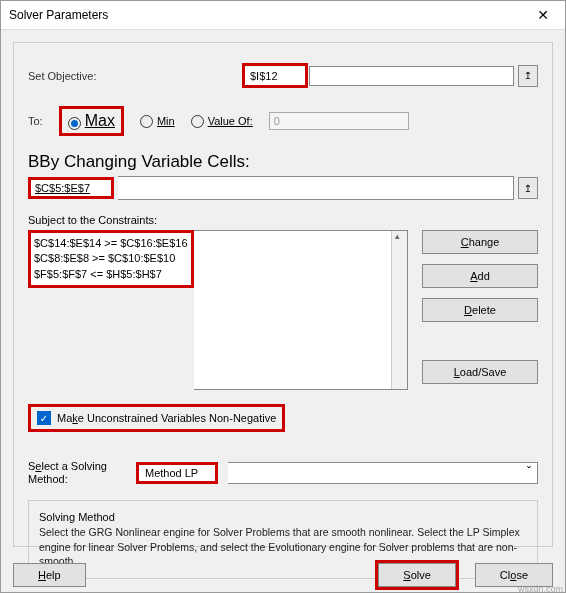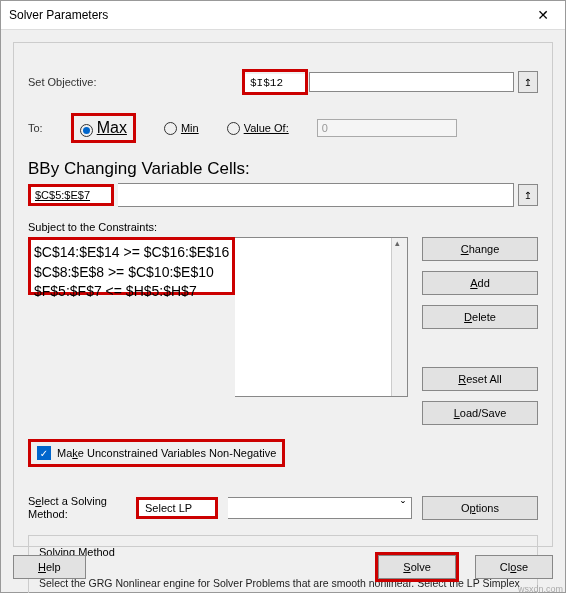--- a/index.html
+++ b/index.html
@@ -3,62 +3,62 @@
   <meta charset="utf-8">
   <style>
     * { box-sizing: border-box; margin: 0; padding: 0; font-family: 'Segoe UI', Tahoma, sans-serif; }
     body { background: #f0f0f0; display: flex; justify-content: center; padding: 0; }
     .dialog { width: 566px; height: 593px; background: #f0f0f0; border: 1px solid #999; position: relative; }
     .titlebar { display: flex; justify-content: space-between; align-items: center; padding: 6px 8px; background: #fff; border-bottom: 1px solid #ddd; }
     .titlebar-title { font-size: 12px; color: #000; }
     .titlebar-close { font-size: 14px; padding: 0 8px; cursor: pointer; }
     .inner-frame { margin: 12px; border: 1px solid #ccc; height: 505px; padding: 14px; position: relative; }
     .lbl { font-size: 11px; color: #333; }
-    .objective-row { display: flex; align-items: center; margin-bottom: 18px; margin-top: 12px; }
+    .objective-row { display: flex; align-items: center; margin-bottom: 18px; margin-top: 6px; }
     .objective-row .lbl { width: 214px; }
     .txt { border: 1px solid #888; background: #fff; font-size: 11px; padding: 3px 5px; }
     .objective-input-wrap { flex: 1; display: flex; align-items: center; gap: 4px; }
     .hl-inline { border: 3px solid #cc0000; display: inline-block; }
     .obj-field { width: 60px; }
     .obj-rest { flex:1; margin-left: -3px; }
     .picker-btn { width: 20px; height: 22px; border: 1px solid #888; background: #e8e8e8; display:flex; align-items:center; justify-content:center; font-size:10px; }
-    .to-row { display: flex; align-items: center; gap: 28px; margin-bottom: 16px; }
+    .to-row { display: flex; align-items: center; gap: 16px; margin-bottom: 16px; }
     .radio-group { display:flex; align-items:center; gap:4px; font-size:11px; }
     .radio-dot { width: 13px; height: 13px; border-radius:50%; border:1px solid #333; display:inline-flex; align-items:center; justify-content:center; }
     .radio-dot.sel::after { content:''; width:7px; height:7px; background:#0066cc; border-radius:50%; }
     .radio-label { text-decoration: underline; }
     .max-hl { border:3px solid #cc0000; padding: 3px 6px; display:flex; align-items:flex-end; gap:4px; }
     .valueof { border:1px solid #aaa; background:#f5f5f5; color:#999; width:140px; padding:2px 4px; font-size:11px; }
     .by-change { font-size:17px; margin-bottom:4px; }
     .cells-row { display:flex; align-items:center; gap:4px; margin-bottom:14px; }
     .cells-hl { border:3px solid #cc0000; padding:2px 4px; font-size:11px; background:#fff; width:86px;text-decoration:underline; }
     .cells-rest { flex:1; border:1px solid #888; border-left:none; background:#fff; height:24px; }
     .constraints-label { font-size:11px; margin-bottom:4px; }
     .constraints-area { display:flex; gap:14px; }
     .list-wrap { flex:1; display:flex; }
     .list-hl { border:3px solid #cc0000; padding:3px; background:#fff; height:58px; }
-    .list-hl div { font-size:14px; white-space:nowrap; line-height:1.4; }
+    .list-hl div { font-size:11px; white-space:nowrap; line-height:1.4; }
     .list-rest { flex:1; border:1px solid #888; border-left:none; background:#fff; position:relative; height:160px; }
     .list-scroll { position:absolute; right:0; top:0; width:16px; height:100%; background:#f0f0f0; border-left:1px solid #ccc; }
     .list-scroll::before { content:'▴'; position:absolute; top:0; left:3px; font-size:9px; color:#666; }
     .side-btns { width:116px; display:flex; flex-direction:column; gap:10px; }
     .btn { border:1px solid #888; background:#e2e2e2; font-size:11px; padding:5px 0; text-align:center; cursor:pointer; }
     .gap { height:18px; }
     .chk-row { margin-top:14px; }
     .chk-hl { border:3px solid #cc0000; display:inline-flex; align-items:center; gap:6px; padding:4px 6px; font-size:11px; }
     .chk { width:14px; height:14px; background:#0066cc; border:1px solid #0066cc; display:inline-flex; align-items:center; justify-content:center; color:#fff; font-size:10px; }
     .method-row { display:flex; align-items:center; gap:10px; margin-top:28px; }
     .method-lbl { font-size:11px; width:98px; line-height:1.2; }
     .method-hl { border:3px solid #cc0000; padding:2px 6px; font-size:11px; background:#fff; display:flex; align-items:center; width:82px; }
     .method-rest { flex:1; border:1px solid #888; border-left:none; background:#fff; height:22px; position:relative; }
     .method-rest::after { content:'ˇ'; position:absolute; right:6px; top:2px; font-size:12px; }
     .solving-box { border:1px solid #ccc; margin-top:14px; padding:10px; font-size:11px; }
-    .solving-box .t { margin-bottom:18px; }
+    .solving-box .t { margin-bottom:2px; }
     .solving-box .d { font-size:10.5px; line-height:1.35; color:#222; }
-    .bottom-btns { position:absolute; bottom:10px; left:12px; right:12px; display:flex; justify-content:space-between; align-items:center;gap:40px; }
+    .bottom-btns { position:absolute; bottom:2px; left:12px; right:12px; display:flex; justify-content:space-between; align-items:center;gap:40px; }
     .right-btns { display:flex; gap:16px; align-items:center; }
     .solve-hl { border:3px solid #cc0000; }
     .bbtn { border:1px solid #888; background:#e2e2e2; font-size:11px; padding:5px 24px; cursor:pointer; }
     .ul { text-decoration: underline; }
     .watermark { position:absolute; right:2px; bottom:-2px; font-size:9px; color:#aaa; }
   </style>
 </head>
 <body>
 
 <div class="dialog">
@@ -67,21 +67,21 @@
     <span class="titlebar-title">Solver Parameters</span>
     <span class="titlebar-close">✕</span>
   </div>
 
   <div class="inner-frame">
 
     <div class="objective-row">
       <span class="lbl"><span>Set Objective:</span></span>
       <div class="objective-input-wrap">
         <span class="hl-inline">
-          <input class="txt obj-field" style="border: none; font-family: Liberation Mono, monospace;" value="$I$12">
+          <input class="txt obj-field" style="border: none;" value="$I$12">
         </span>
         <input class="txt obj-rest" style="">
         <span class="picker-btn">↥</span>
       </div>
     </div>
 
     <div class="to-row">
       <span class="lbl">To:</span>
       <span class="max-hl">
         <span class="radio-dot sel"></span>
@@ -117,37 +117,35 @@
         </div>
         <div class="list-rest">
           <div class="list-scroll"></div>
         </div>
       </div>
       <div class="side-btns">
         <div class="btn"><span class="ul">C</span>hange</div>
         <div class="btn"><span class="ul">A</span>dd</div>
         <div class="btn"><span class="ul">D</span>elete</div>
         <div class="gap"></div>
-        <div class="btn"><span class="ul">R</span>eset All</div>
         <div class="btn"><span class="ul">L</span>oad/Save</div>
       </div>
     </div>
 
     <div class="chk-row">
       <span class="chk-hl">
         <span class="chk">✓</span>
         <span>Ma<span class="ul">k</span>e Unconstrained Variables Non-Negative</span>
       </span>
     </div>
 
     <div class="method-row">
       <span class="method-lbl">S<span class="ul">e</span>lect a Solving Method:</span>
-      <span class="method-hl">Select LP</span>
+      <span class="method-hl">Method LP</span>
       <span class="method-rest"></span>
-      <div class="btn" style="width:116px;">O<span class="ul">p</span>tions</div>
     </div>
 
     <div class="solving-box">
       <div class="t">Solving Method</div>
       <div class="d">Select the GRG Nonlinear engine for Solver Problems that are smooth nonlinear. Select the LP Simplex engine for linear Solver Problems, and select the Evolutionary engine for Solver problems that are non-smooth.</div>
     </div>
 
   </div>
 
   <div class="bottom-btns">

